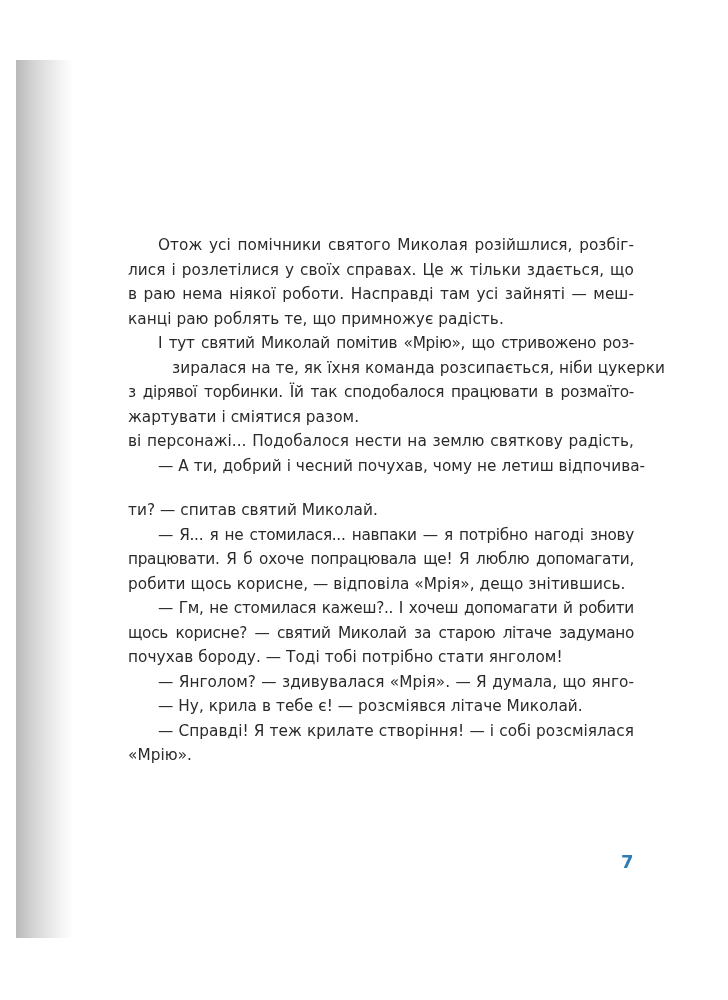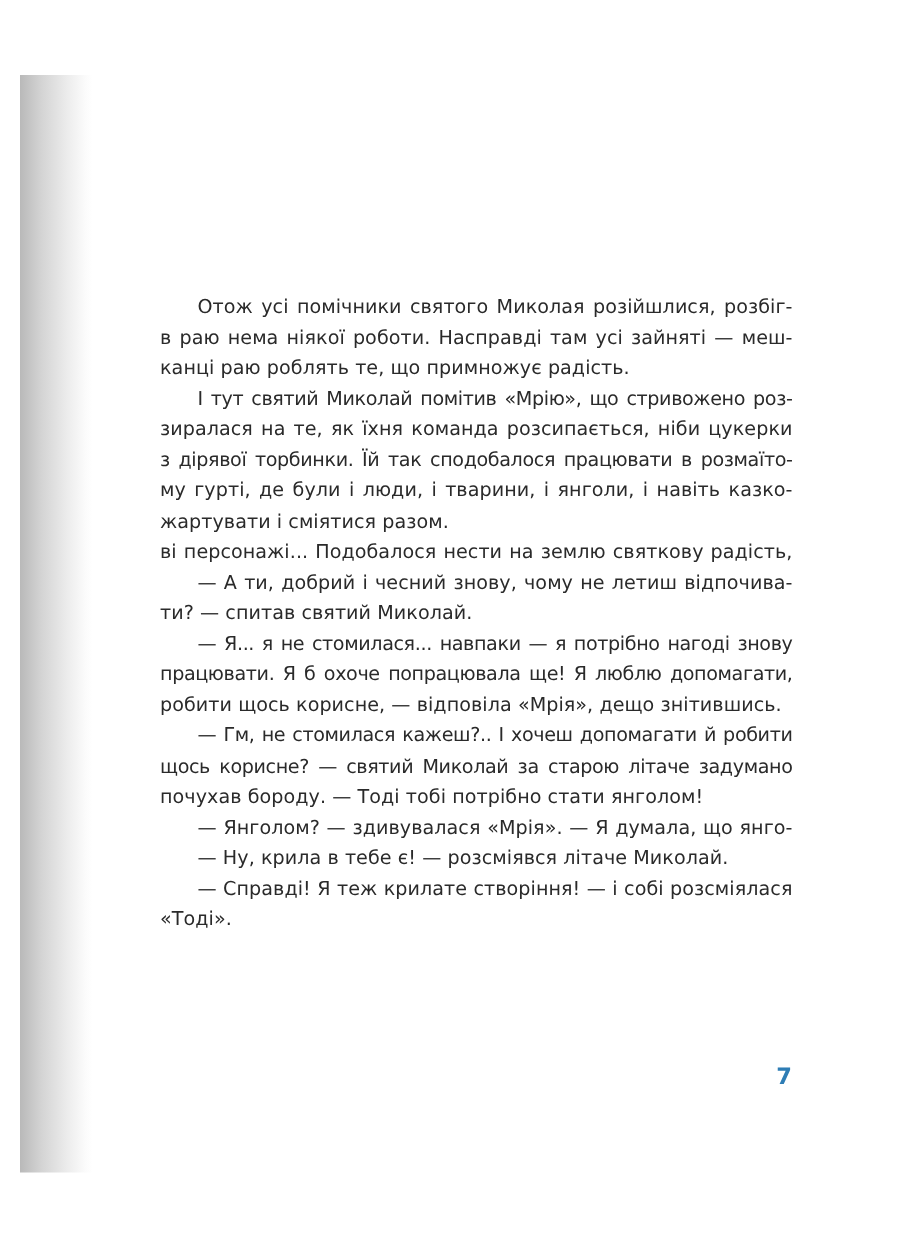--- a/index.html
+++ b/index.html
@@ -66,36 +66,36 @@
     }
   </style>
 </head>
 <body>
 
 <div class="page">
   <div class="spine-shadow"></div>
 
   <div class="text-block" id="text-block" style="color: rgb(42, 42, 42);">
       <span class="line indent" style="white-space: nowrap;">Отож усі помічники святого Миколая розійшлися, розбіг-</span>
+      <span class="line" style="white-space: nowrap;">лися і розлетілися у своїх справах. Це ж тільки здається, що</span>
       <span class="line" style="white-space: nowrap;">в раю нема ніякої роботи. Насправді там усі зайняті — меш-</span>
       <span class="line last" style="white-space: nowrap;">канці раю роблять те, що примножує радість.</span>
       <span class="line indent" style="white-space: nowrap; letter-spacing: -0.3px;">І тут святий Миколай помітив «Мрію», що стривожено роз-</span>
-      <span class="line" style="white-space: nowrap;">зиралася на те, як їхня команда розсипається, ніби цукерки</span>
+      <span class="line" style="white-space: nowrap; margin-left: 44px;">зиралася на те, як їхня команда розсипається, ніби цукерки</span>
       <span class="line" style="white-space: nowrap; letter-spacing: -0.3px;">з дірявої торбинки. Їй так сподобалося працювати в розмаїто-</span>
-      <span class="line" style="white-space: nowrap;">му гурті, де були і люди, і тварини, і янголи, і навіть казко-</span>
       <span class="line last" style="white-space: nowrap;">жартувати і сміятися разом.</span>
       <span class="line" style="white-space: nowrap;">ві персонажі... Подобалося нести на землю святкову радість,</span>
-      <span class="line indent" style="white-space: nowrap;">— А ти, добрий і чесний знову, чому не летиш відпочива-</span>
-      <span class="line last" style="white-space: nowrap;">ти? — спитав святий Миколай.</span>
+      <span class="line indent" style="white-space: nowrap;">— А ти, добрий і чесний почухав, чому не летиш відпочива-</span>
+      <span class="line last" style="white-space: nowrap; margin-top: 20px;">ти? — спитав святий Миколай.</span>
       <span class="line indent" style="white-space: nowrap; letter-spacing: -0.3px;">— Я... я не стомилася... навпаки — я потрібно нагоді знову</span>
       <span class="line" style="white-space: nowrap; letter-spacing: -0.3px;">працювати. Я б охоче попрацювала ще! Я люблю допомагати,</span>
       <span class="line last" style="white-space: nowrap;">робити щось корисне, — відповіла «Мрія», дещо знітившись.</span>
       <span class="line indent" style="white-space: nowrap; letter-spacing: -0.3px;">— Гм, не стомилася кажеш?.. І хочеш допомагати й робити</span>
       <span class="line" style="white-space: nowrap; letter-spacing: -0.3px;">щось корисне? — святий Миколай за старою літаче задумано</span>
       <span class="line last" style="white-space: nowrap;">почухав бороду. — Тоді тобі потрібно стати янголом!</span>
       <span class="line indent" style="white-space: nowrap;">— Янголом? — здивувалася «Мрія». — Я думала, що янго-</span>
       <span class="line indent last" style="white-space: nowrap;">— Ну, крила в тебе є! — розсміявся літаче Миколай.</span>
       <span class="line indent" style="white-space: nowrap;">— Справді! Я теж крилате створіння! — і собі розсміялася</span>
-      <span class="line last" style="white-space: nowrap;">«Тоді».</span>
+      <span class="line last" style="white-space: nowrap;">«Мрію».</span>
     </div>
 
   <div class="page-number" style="color: rgb(46, 125, 181);">7</div>
 </div>
 
 </body></html>

